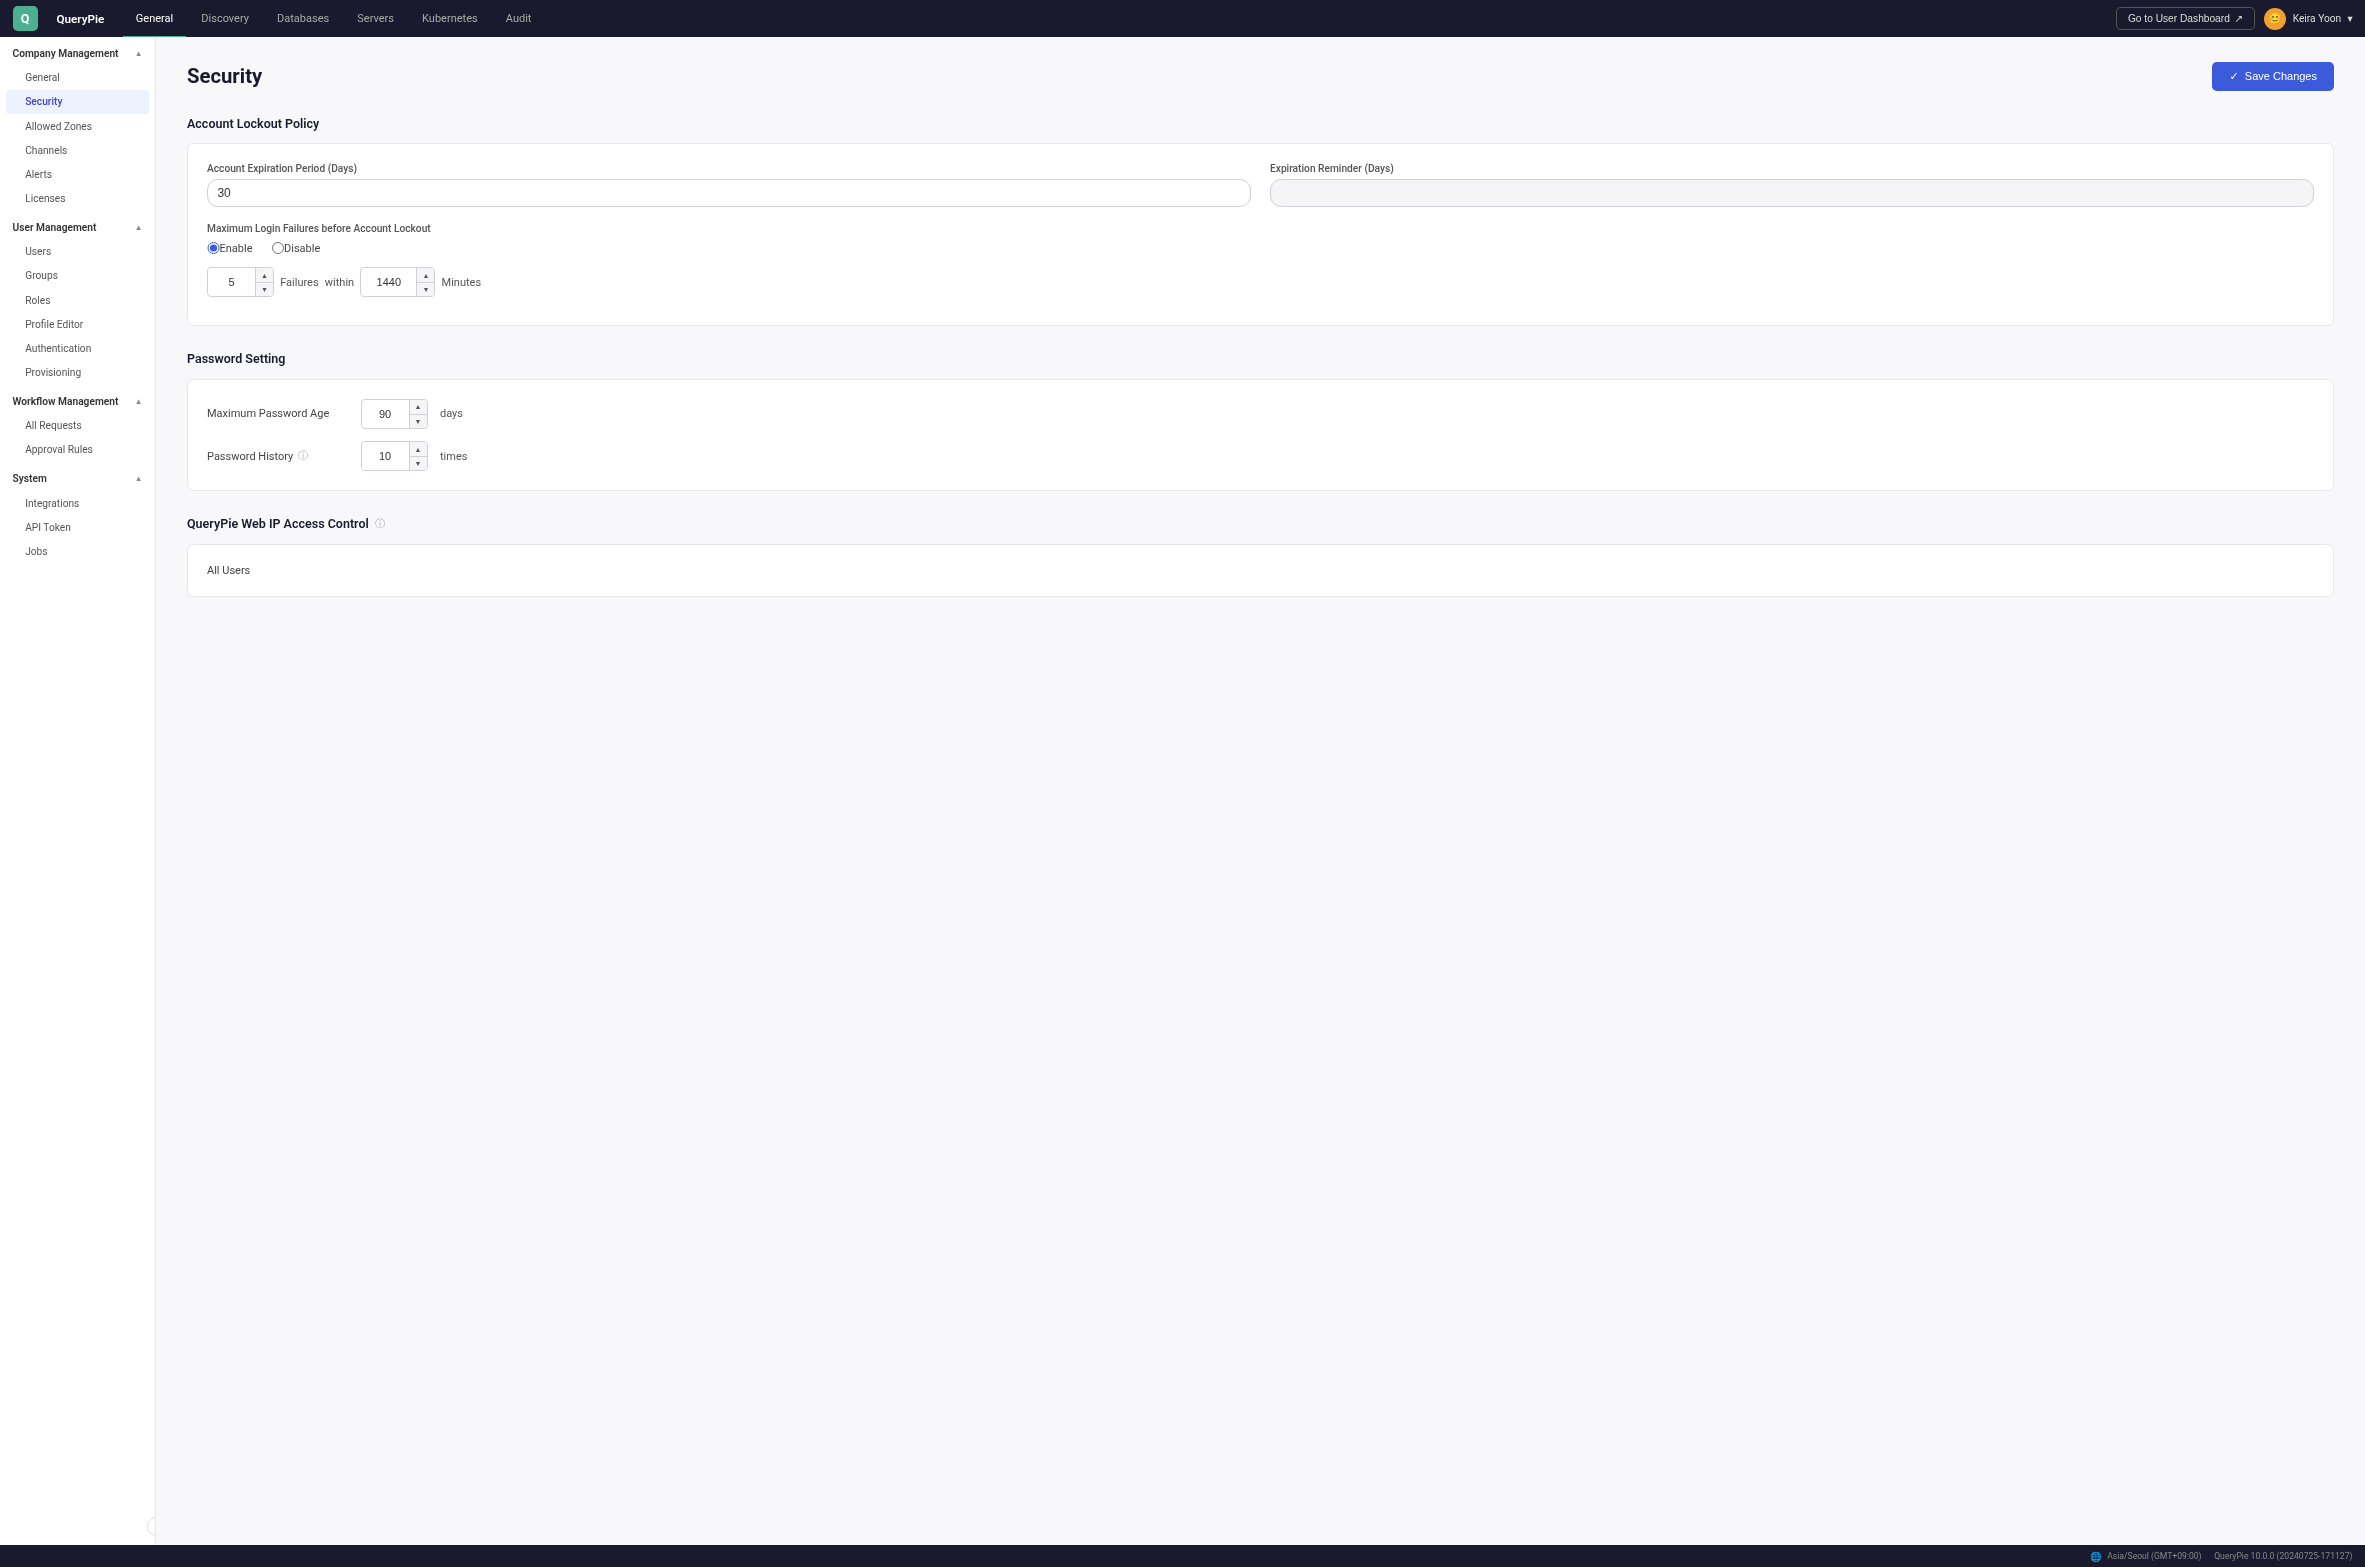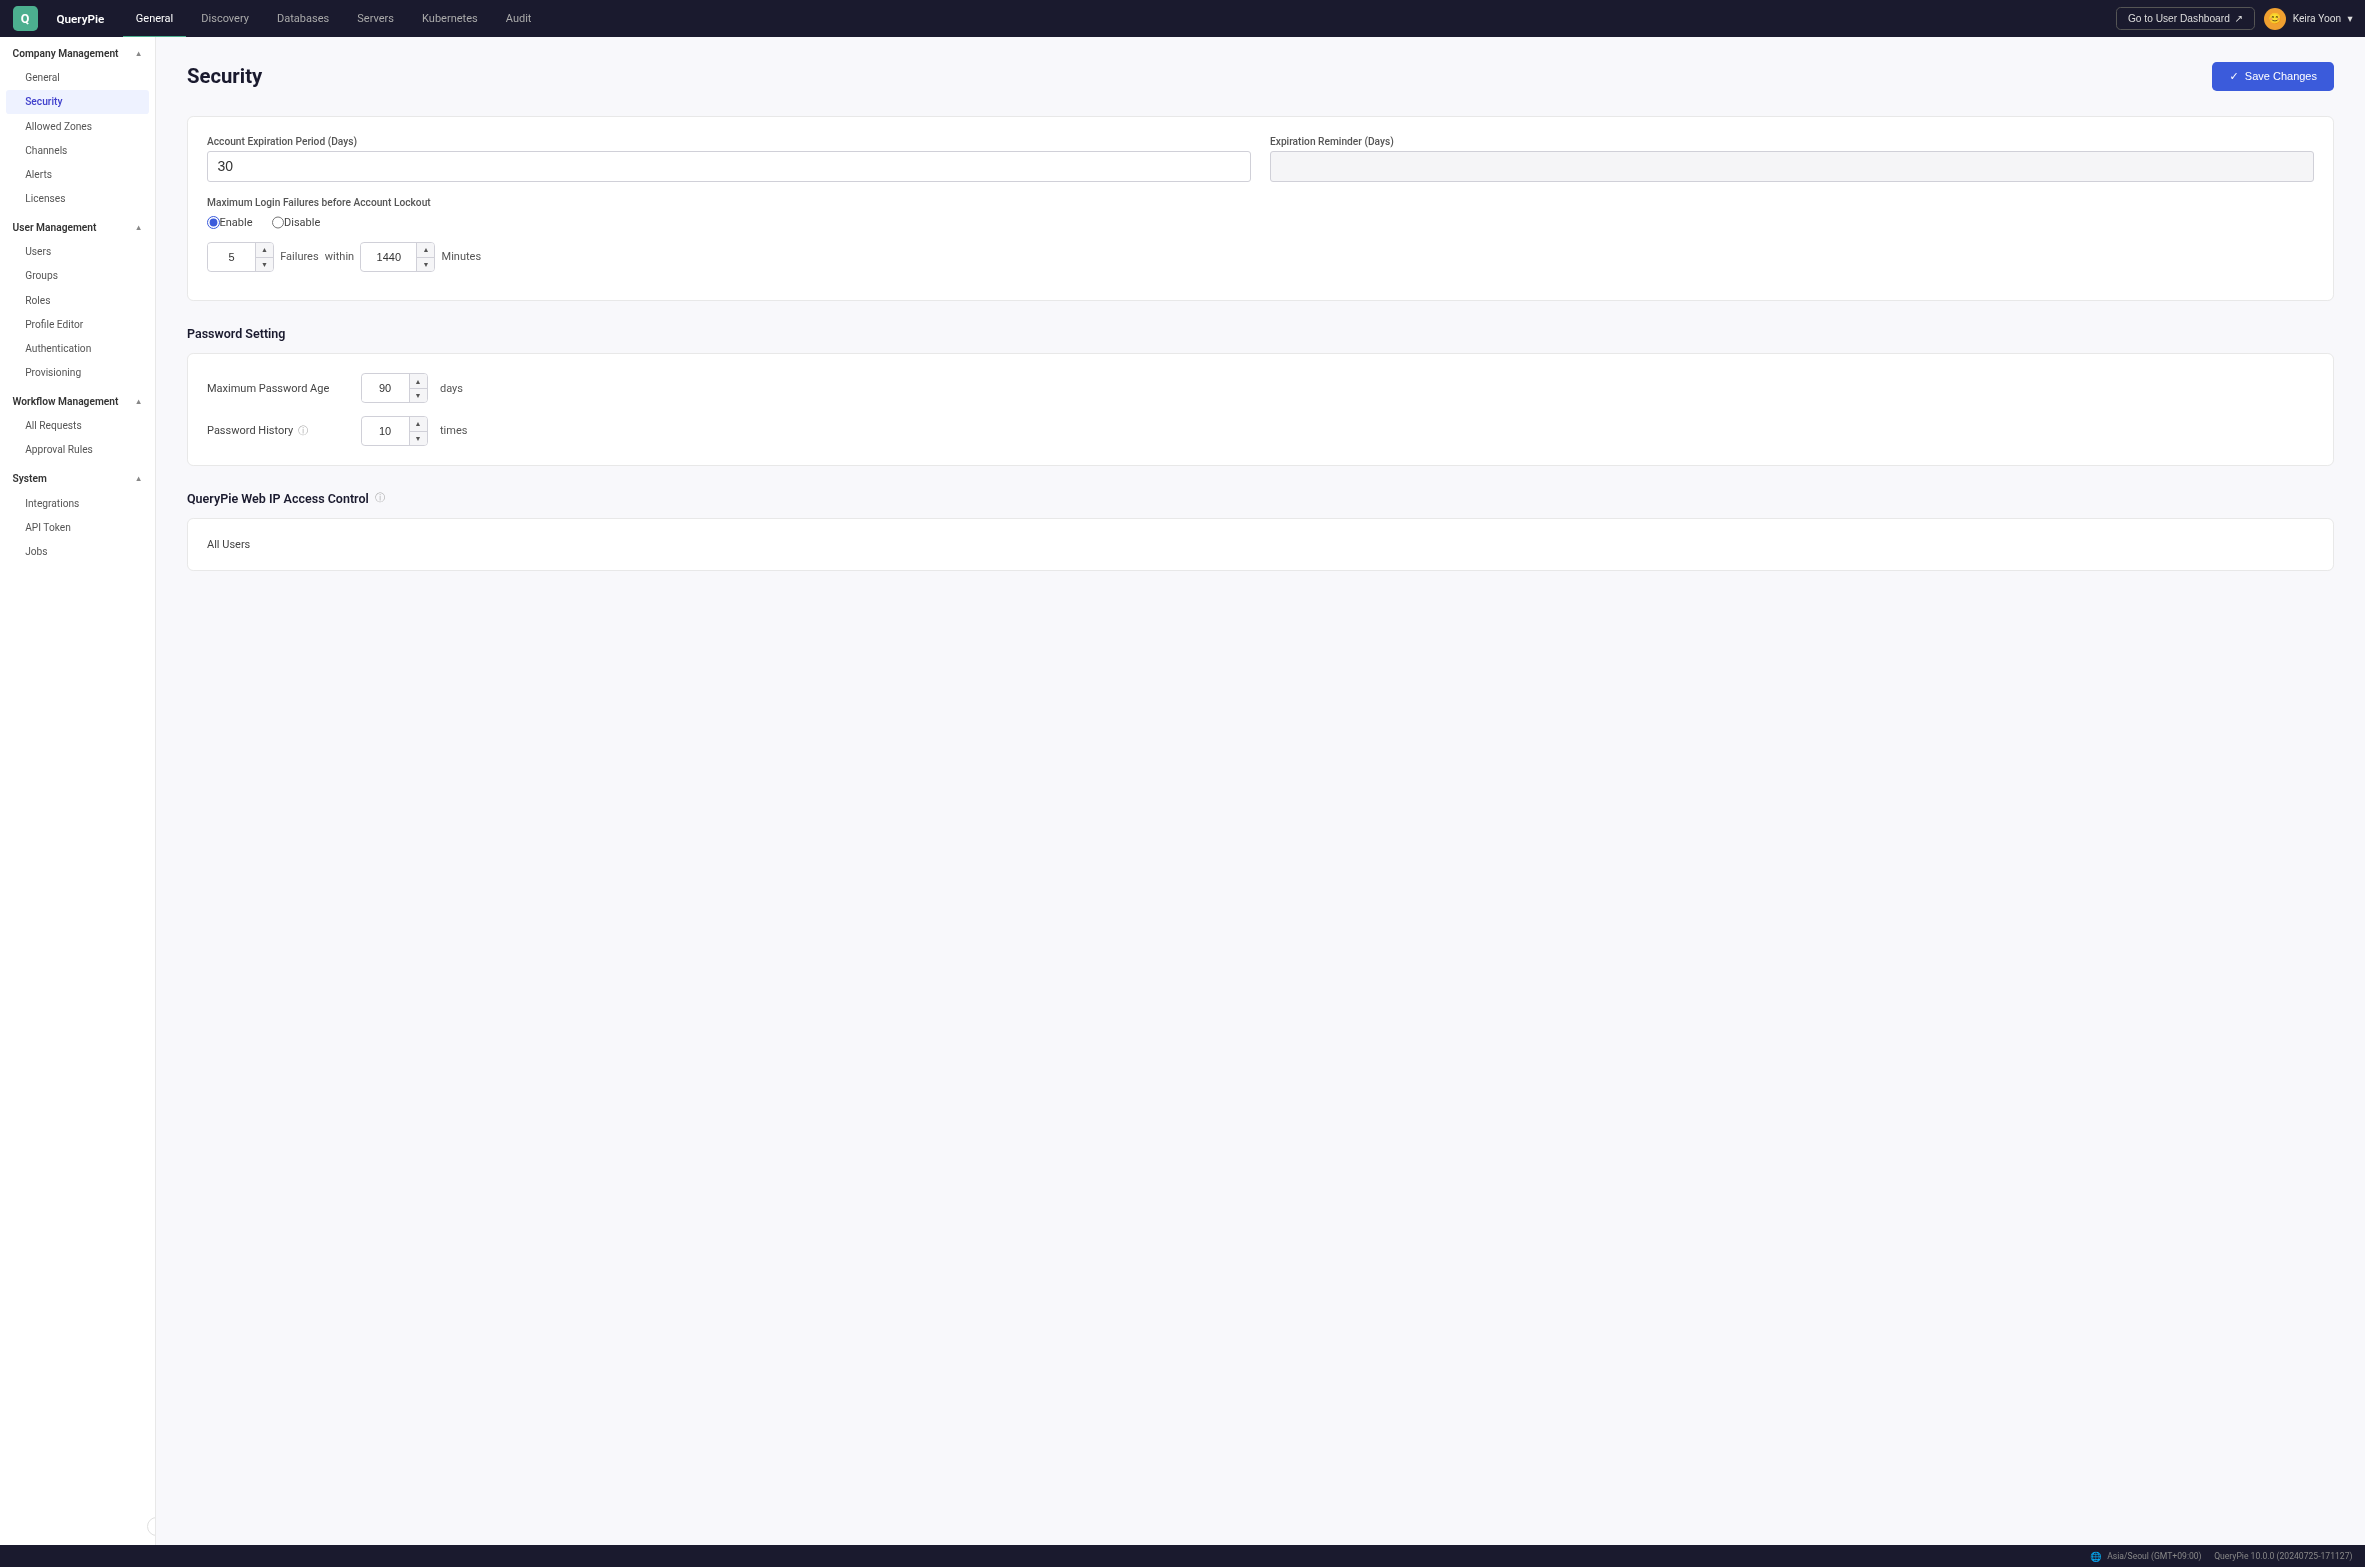--- a/index.html
+++ b/index.html
@@ -83,22 +83,22 @@
     .section-title { font-size: 12.5px; font-weight: 600; color: #1a1a2e; margin-bottom: 12.5px; }
     .section-card {
       background: white; border: 0.8px solid #e8e8e8; border-radius: 6.2px; padding: 19px;
     }
 
     
     .form-row { display: flex; gap: 19px; margin-bottom: 15.6px; }
     .form-group { display: flex; flex-direction: column; gap: 4.7px; flex: 1; }
     .form-label { font-size: 10.2px; color: #555; font-weight: 500; }
     .form-input {
-      border: 0.8px solid #d0d0d8; border-radius: 3px; padding: 6.2px 9.4px;
-      font-size: 14px; color: #333; outline: none; width: 100%;
+      border: 0.8px solid #d0d0d8; border-radius: 11px; padding: 6.2px 9.4px;
+      font-size: 12px; color: #333; outline: none; width: 100%;
     }
     .form-input.disabled { background: #f5f5f7; color: #999; }
 
     
     .radio-group { display: flex; gap: 19px; align-items: center; margin-bottom: 12.5px; }
     .radio-label { display: flex; gap: 0; cursor: pointer; font-size: 11px; color: #444; }
     .radio-input { accent-color: #3b5bdb; width: 12.5px; height: 12.5px; cursor: pointer; }
     .spinner-input-wrap { display: flex; align-items: center; border: 0.8px solid #d0d0d8; border-radius: 3.9px; overflow: hidden; }
     .spinner-input {
       width: 47px; border: none; padding: 6.2px 7.8px; font-size: 11px; color: #333;
@@ -232,20 +232,21 @@
 
     <div class="page-header">
       <h1 class="page-title">Security</h1>
       <button class="save-btn">
         <span>✓</span>
         <span>Save Changes</span>
       </button>
     </div>
 
     <div class="section">
+      <div class="section-title">Account Lockout Policy</div>
       <div class="section-card">
         <div class="form-row">
           <div class="form-group">
             <label class="form-label">Account Expiration Period (Days)</label>
             <input class="form-input" type="text" value="30" style="">
           </div>
           <div class="form-group">
             <label class="form-label">Expiration Reminder (Days)</label>
             <input class="form-input disabled" type="text" value="" style="">
           </div>

